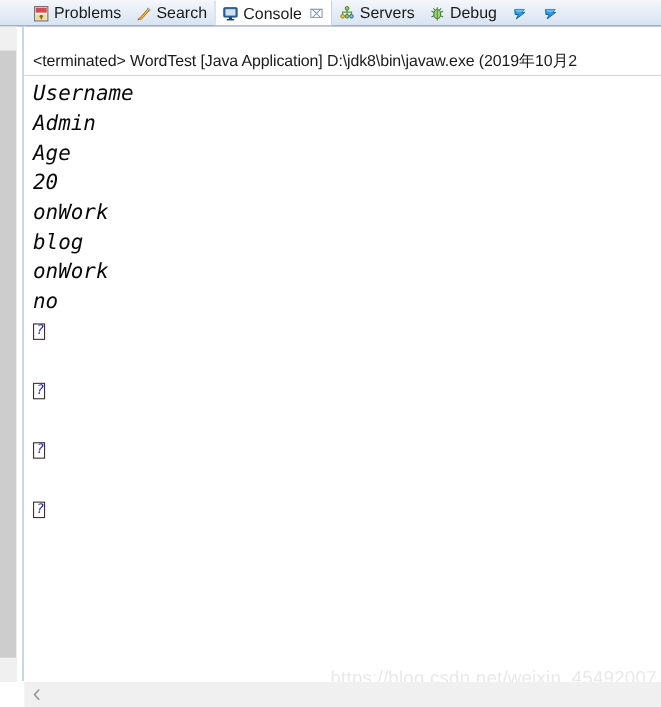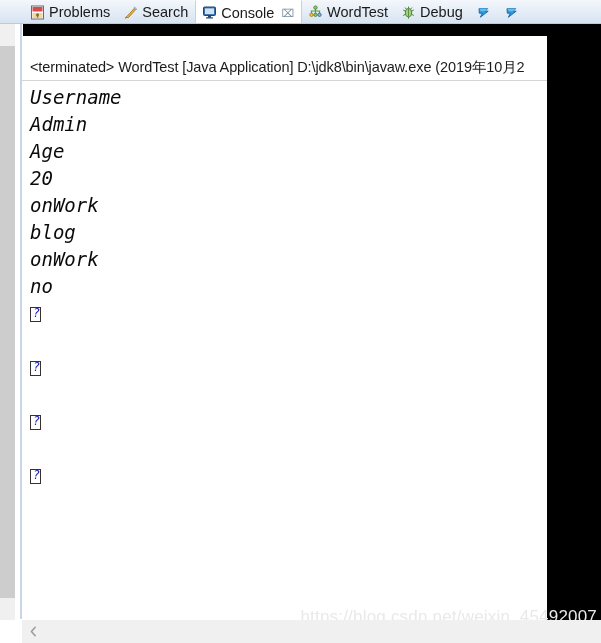--- a/index.html
+++ b/index.html
@@ -12,21 +12,21 @@
     height: 643px;
     overflow: hidden;
     font-family: "Liberation Sans", sans-serif;
     -webkit-font-smoothing: antialiased;
   }
 
   #app {
     position: relative;
     width: 601px;
     height: 643px;
-    background: #000000;
+    background: #404040;
   }
 
   
   .tabbar {
     position: absolute;
     left: 0;
     top: 0;
     width: 601px;
     height: 24px;
     background: linear-gradient(to bottom, #f4f7fb 0%, #e4ecf6 55%, #d8e4f2 100%);
@@ -141,22 +141,22 @@
     top: 24px;
     width: 2px;
     height: 595px;
     background: #c9d6ea;
   }
 
   
   .console {
     position: absolute;
     left: 22px;
-    top: 36px;
-    width: 525px;
+    top: 24px;
+    width: 579px;
     height: 596px;
     background: #ffffff;
     overflow: hidden;
   }
 
   .termline {
     position: absolute;
     left: 8px;
     top: 22px;
     font-size: 14.5px;
@@ -310,21 +310,21 @@
       <div class="tab">
         <span class="ico">
           <svg width="15" height="15" viewBox="0 0 15 15">
             <path d="M7.5 3.5 V6 M2.8 6 H12.2 M3.5 6 V8.5 M7.5 6 V8.5 M11.5 6 V8.5" stroke="#5a9a3a" stroke-width="1.1" fill="none"></path>
             <circle cx="7.5" cy="2.6" r="1.7" fill="#8fc96a" stroke="#3f7a28" stroke-width="0.8"></circle>
             <circle cx="3.5" cy="9.8" r="1.7" fill="#f2c14a" stroke="#9a7418" stroke-width="0.8"></circle>
             <circle cx="7.5" cy="9.8" r="1.7" fill="#8fc96a" stroke="#3f7a28" stroke-width="0.8"></circle>
             <circle cx="11.5" cy="9.8" r="1.7" fill="#7fb5e0" stroke="#2d5f8c" stroke-width="0.8"></circle>
           </svg>
         </span>
-        <span class="tab-label">WordTest</span>
+        <span class="tab-label">Servers</span>
       </div>
 
       <div class="tab">
         <span class="ico">
           <svg width="15" height="15" viewBox="0 0 15 15">
             <g stroke="#4f7d3a" stroke-width="1" fill="none">
               <path d="M2.2 5 L5 6.5 M2.2 10.5 L5 9 M12.8 5 L10 6.5 M12.8 10.5 L10 9 M7.5 1.6 V3.5 M4 2.5 L5.5 4.2 M11 2.5 L9.5 4.2 M7.5 13.6 V11.8"></path>
             </g>
             <ellipse cx="7.5" cy="7.7" rx="3.1" ry="4.1" fill="#9fd37c" stroke="#4f7d3a" stroke-width="1"></ellipse>
             <path d="M7.5 4 V11.4" stroke="#4f7d3a" stroke-width="0.8"></path>

